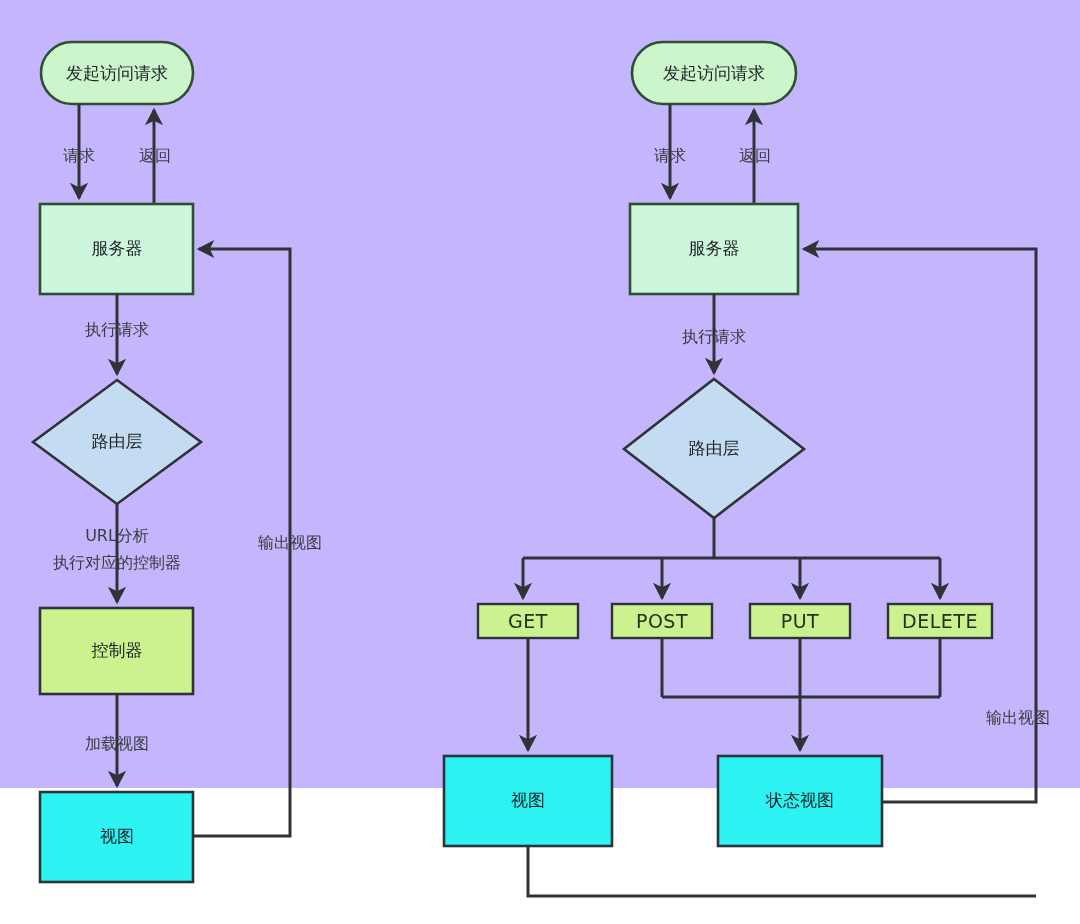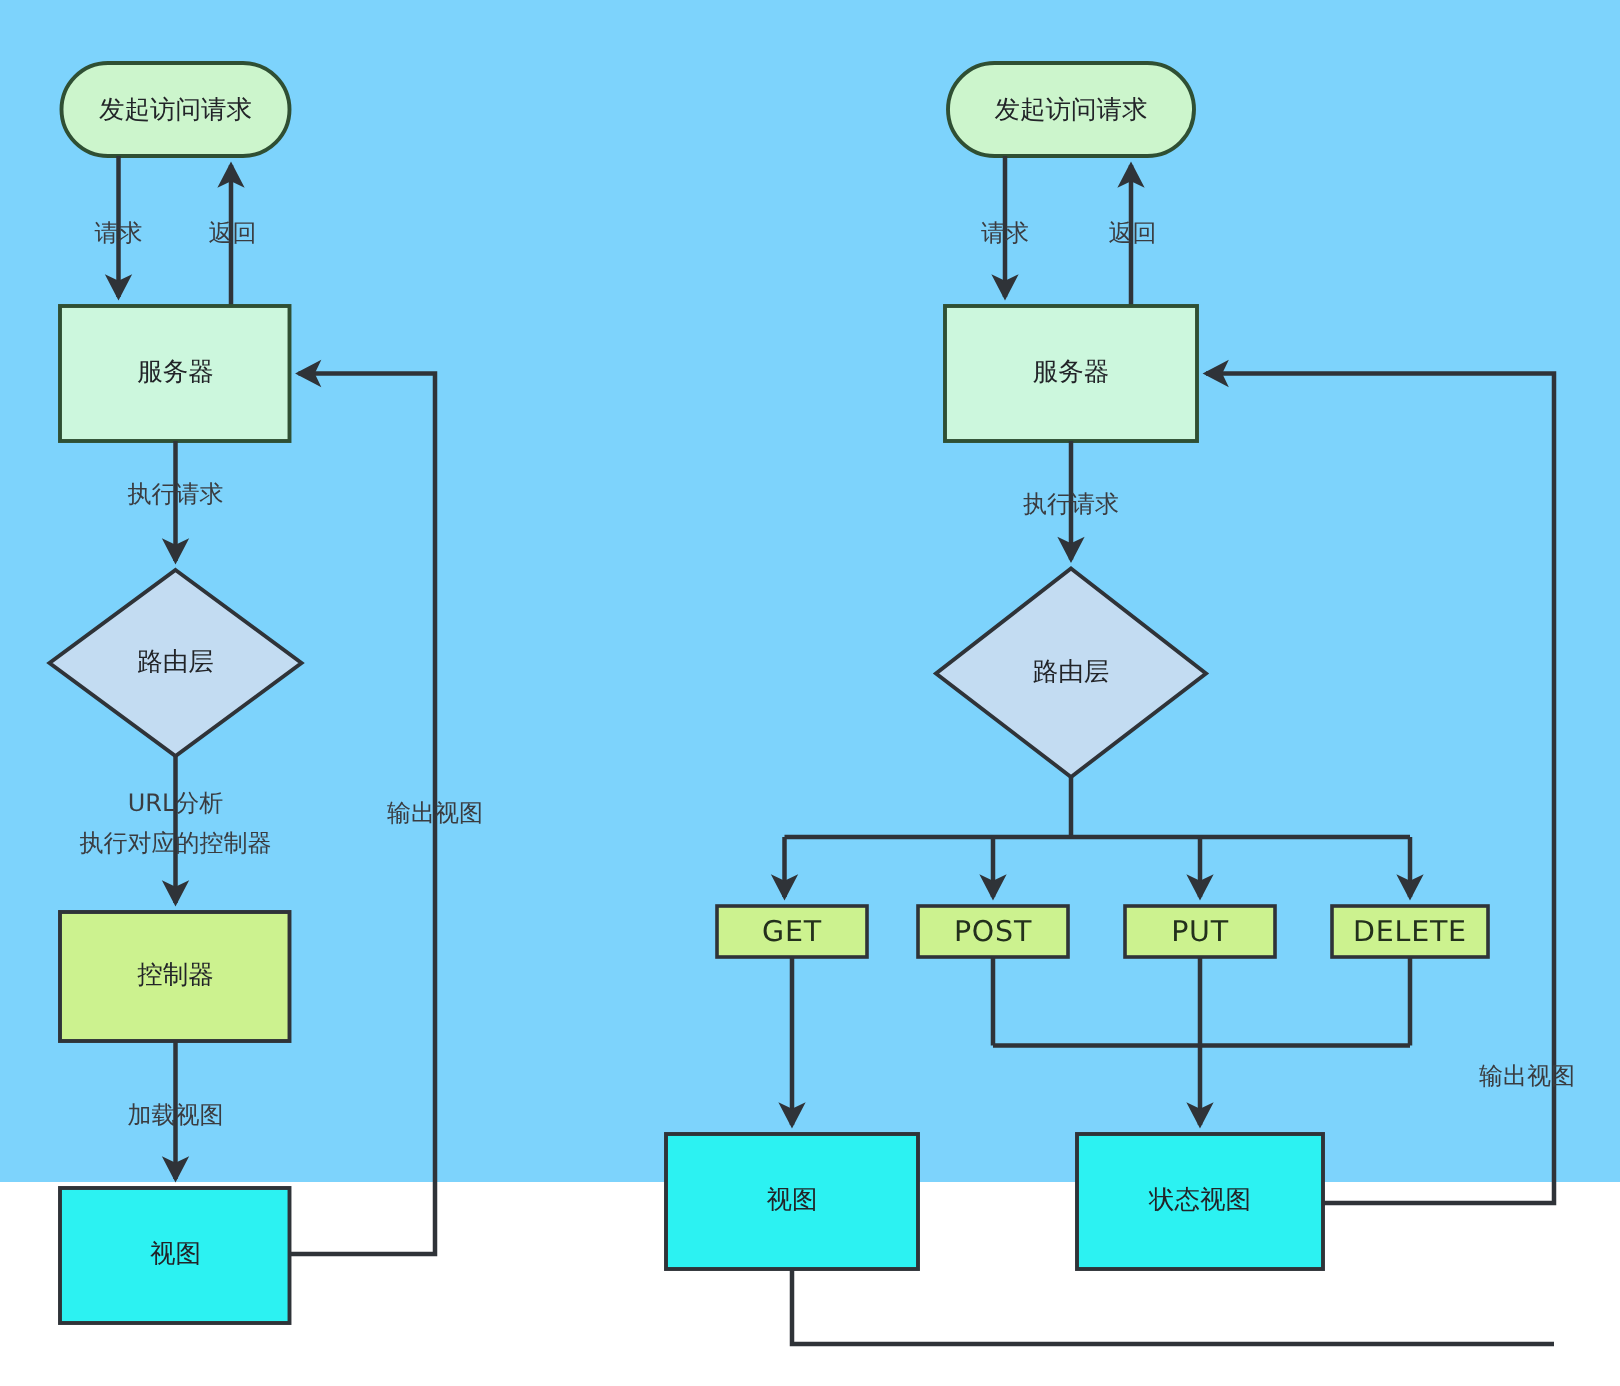--- a/index.html
+++ b/index.html
@@ -10,21 +10,21 @@
   body {
     width: 1080px;
     height: 924px;
     overflow: hidden;
     font-family: "DejaVu Sans", "Liberation Sans", sans-serif;
   }
   #flow-root {
     position: relative;
     width: 1080px;
     height: 788px;
-    background: #7dd3fc;
+    background: #c4b5fd;
   }
   svg.flow {
     display: block;
     width: 1080px;
     height: 924px;
   }
   .node-text {
     font-family: "DejaVu Sans", "Liberation Sans", sans-serif;
     font-size: 17px;
     fill: #222428;

